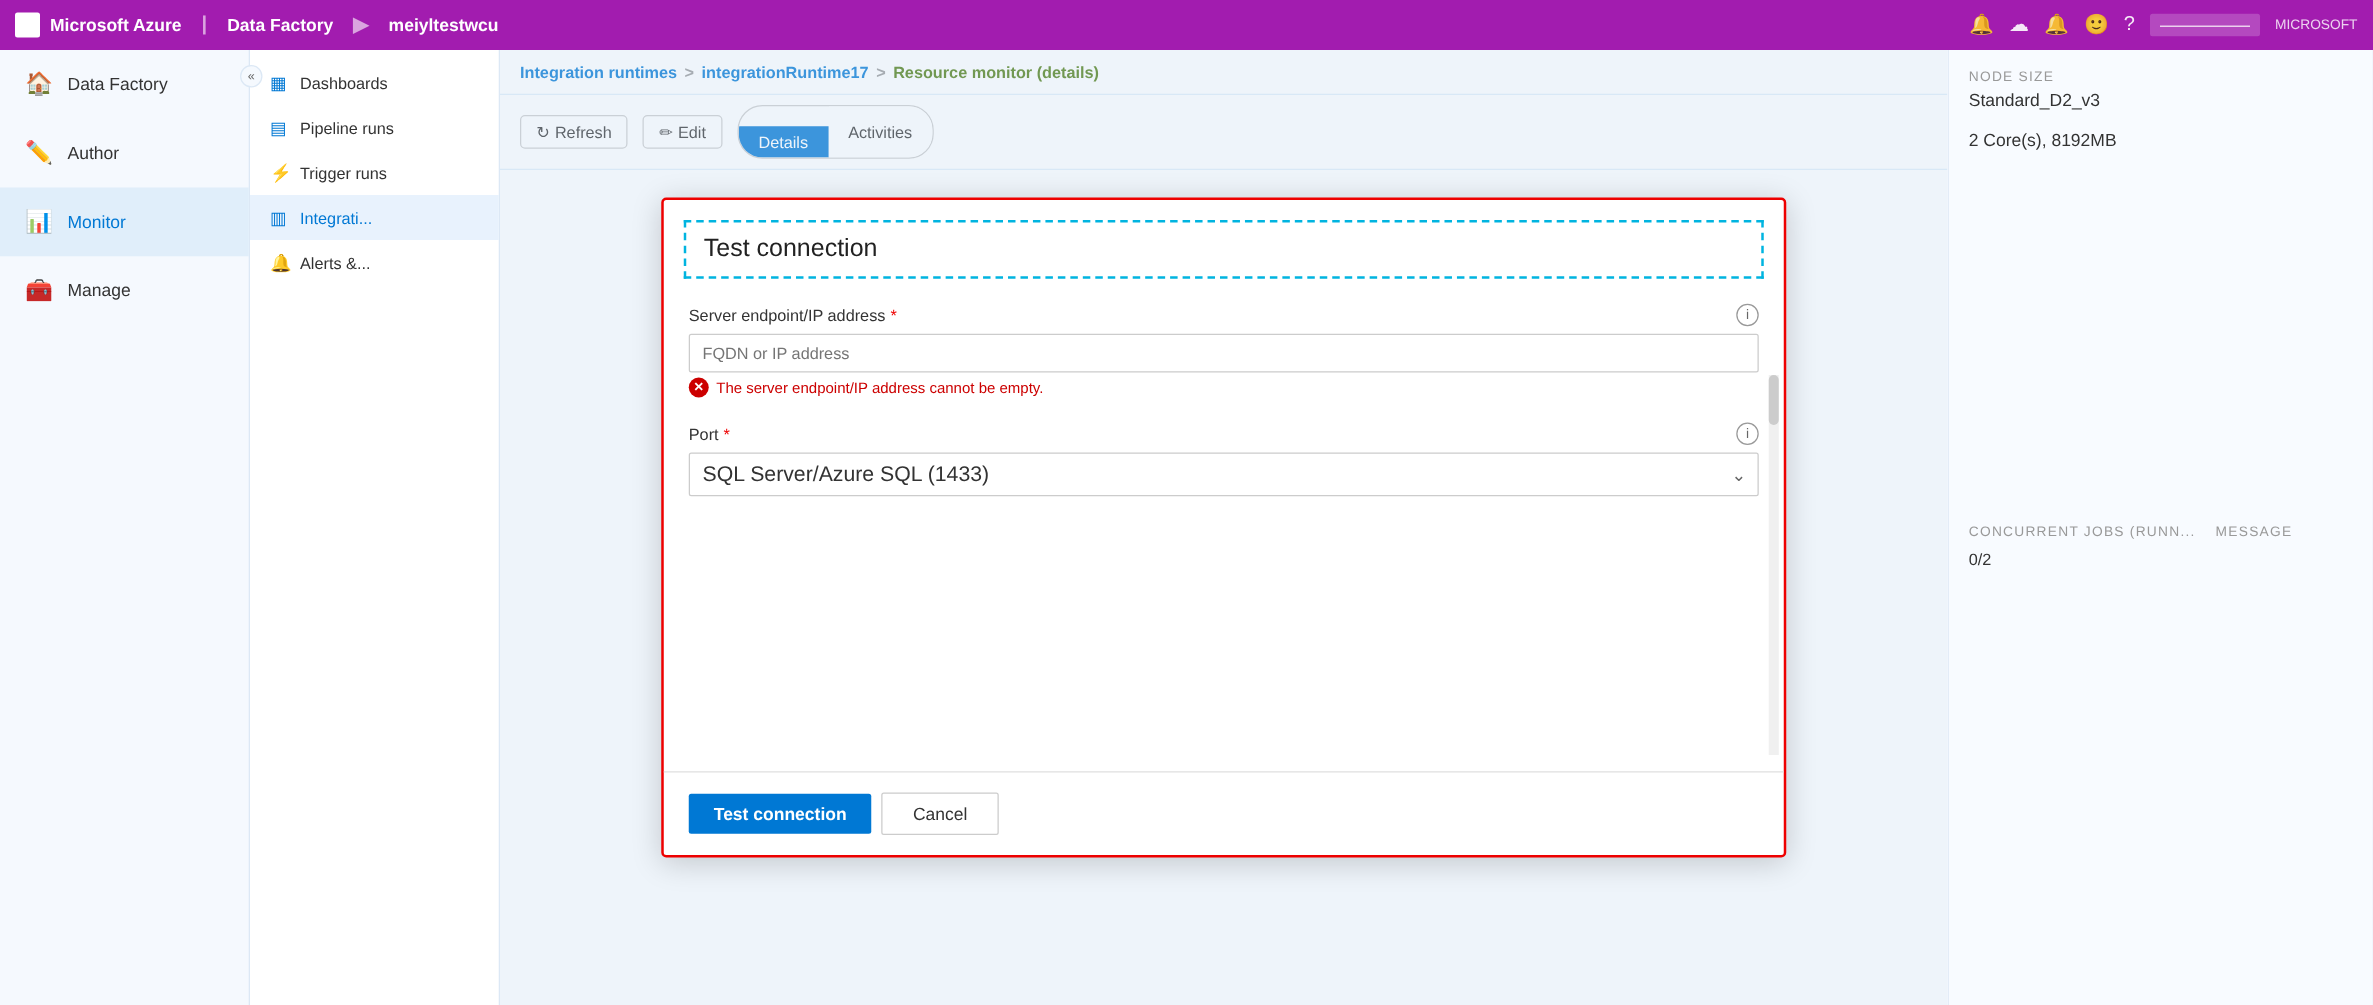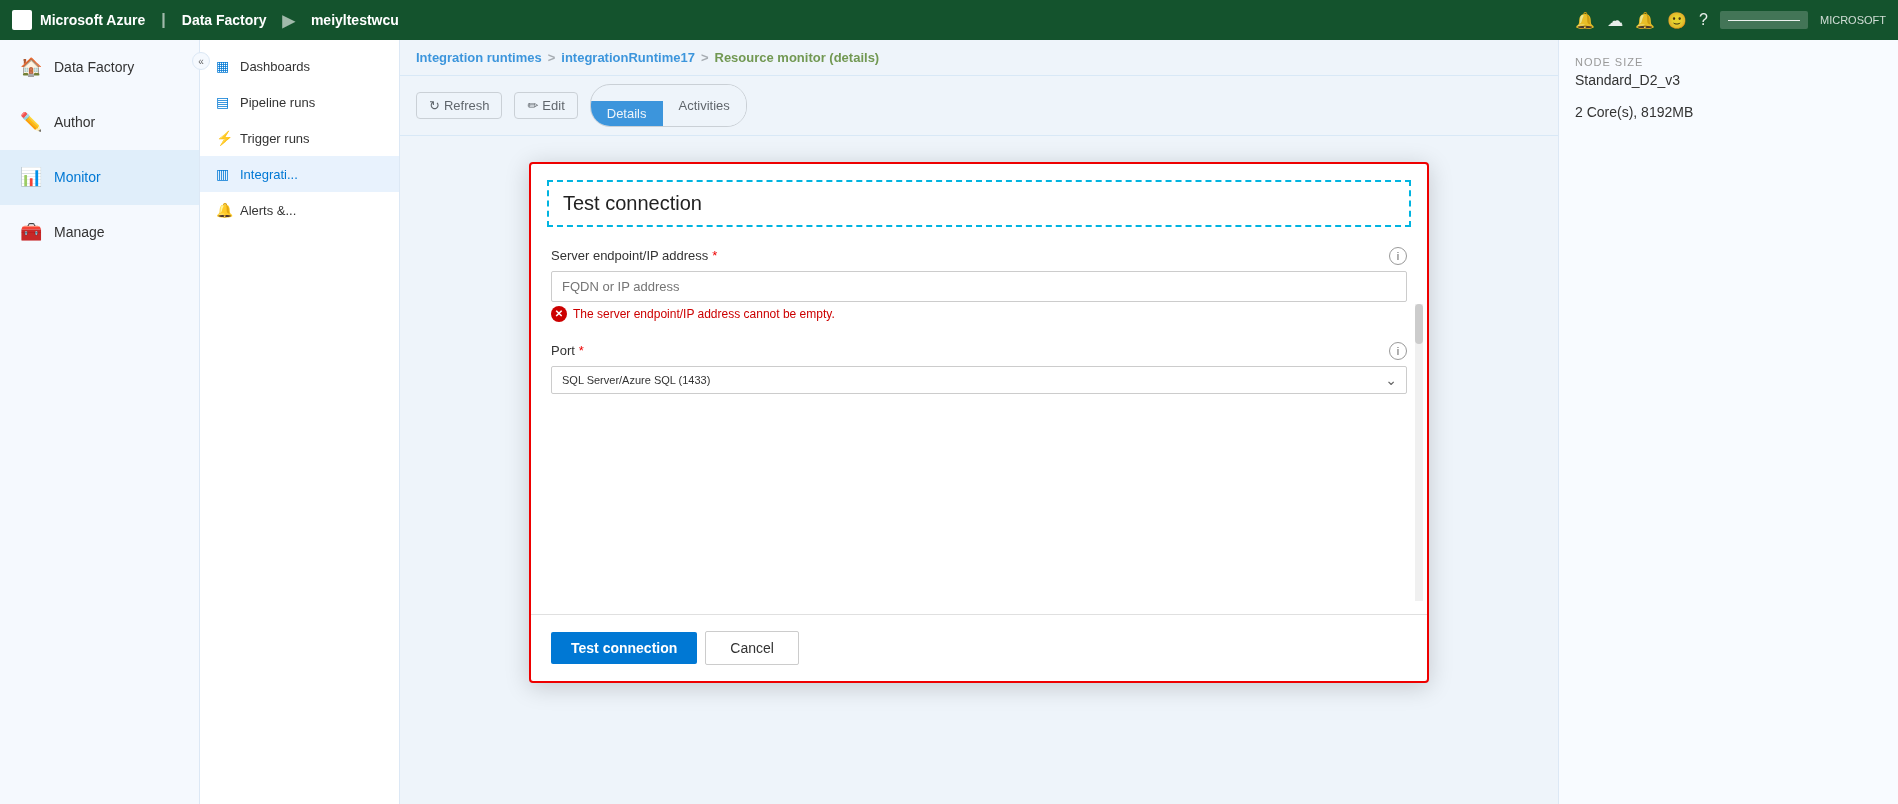--- a/index.html
+++ b/index.html
@@ -2,21 +2,21 @@
 <html><head>
   <meta charset="utf-8">
   <style>
     * { box-sizing: border-box; margin: 0; padding: 0; }
     body { font-family: 'Segoe UI', Arial, sans-serif; background: #f0f6ff; overflow: hidden; }
 
     
     .topbar {
       display: flex;
       align-items: center;
-      background: #14532d;
+      background: #a21caf;
       height: 40px;
       padding: 0 12px;
       color: white;
       position: fixed;
       top: 0; left: 0; right: 0;
       z-index: 1000;
     }
     .topbar-brand {
       display: flex;
       align-items: center;
@@ -309,21 +309,21 @@
       flex-shrink: 0;
     }
 
     .form-select-wrapper {
       position: relative;
     }
     .form-select {
       width: 100%;
       border: 1px solid #ccc;
       padding: 7px 32px 7px 10px;
-      font-size: 11px;
+      font-size: 17px;
       outline: none;
       border-radius: 2px;
       appearance: none;
       background: white;
       cursor: pointer;
       color: #333;
     }
     .select-arrow {
       position: absolute;
       right: 10px;
@@ -552,15 +552,22 @@
       </div>
     </div>
 
   </div>
 
   <div class="right-panel">
     <div class="right-panel-label">NODE SIZE</div>
     <div class="right-panel-value">Standard_D2_v3</div>
     <div class="right-panel-value">2 Core(s), 8192MB</div>
 
+    <div class="right-panel-bottom">
+      <div class="right-panel-row">
+        <span>CONCURRENT JOBS (RUNN...</span>
+        <span>MESSAGE</span>
+      </div>
+      <div class="right-panel-data">0/2</div>
+    </div>
   </div>
 
 </div>
 
 </body></html>

